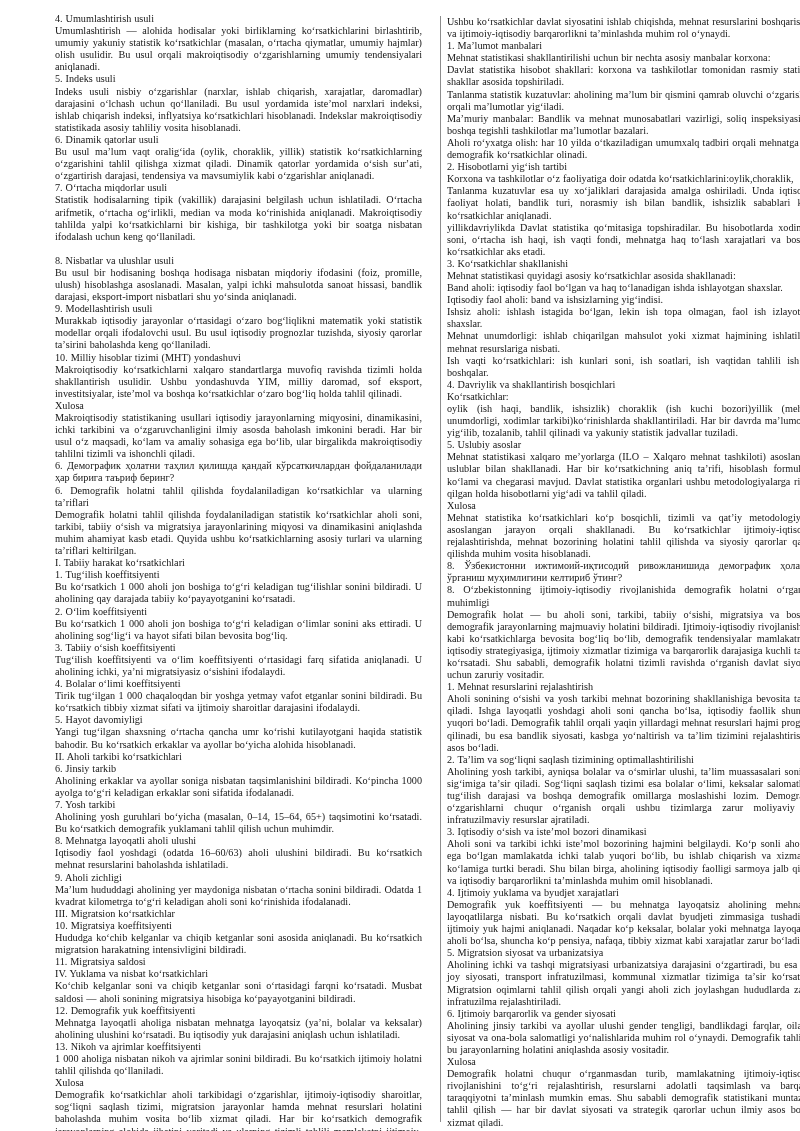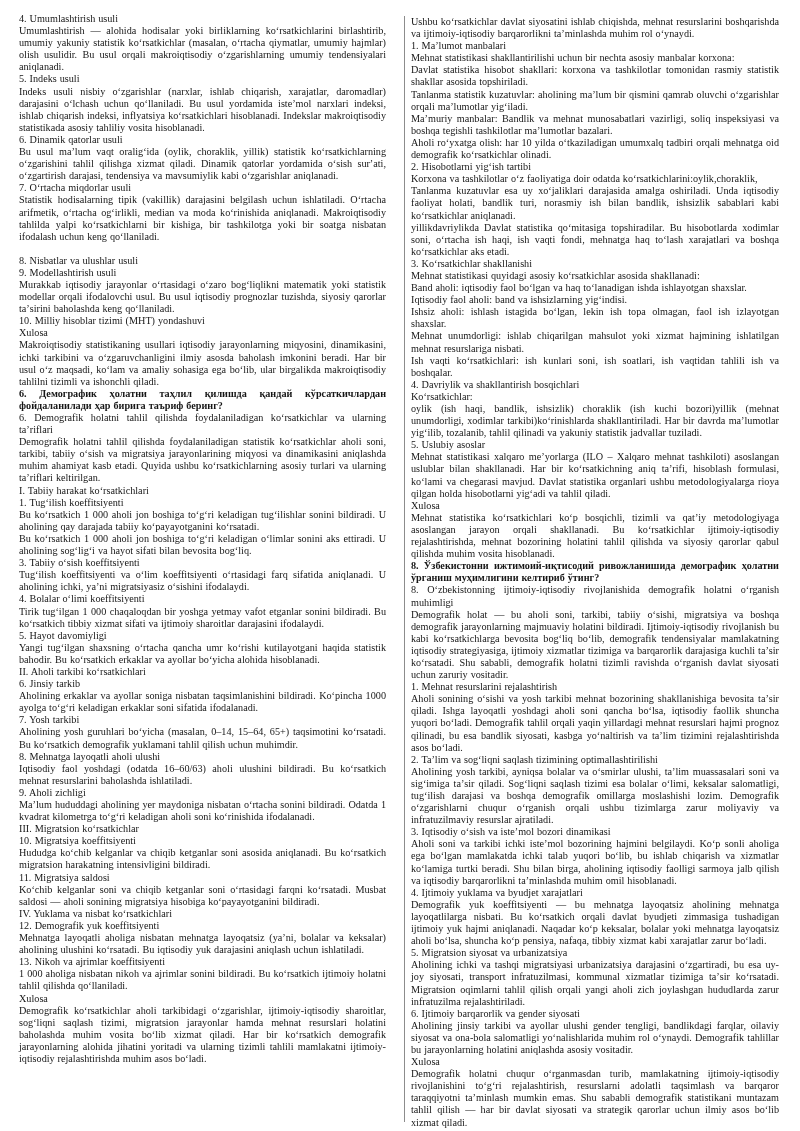--- a/index.html
+++ b/index.html
@@ -10,20 +10,21 @@
   body {
     width: 800px;
     height: 1131px;
     position: relative;
     overflow: hidden;
   }
   .page {
     position: absolute;
     inset: 0;
     background: #ffffff;
+    margin-left: 36px;
   }
   .col {
     position: absolute;
     top: 0;
   }
   .col-left {
     left: 19px;
     width: 367px;
     padding-top: 13px;
   }
@@ -43,73 +44,76 @@
   p.para {
     margin: 0;
     font-family: "Liberation Serif", "DejaVu Serif", serif;
     font-size: 10.2px;
     line-height: 12.1px;
     text-align: justify;
     color: #161616;
     word-spacing: 0.4px;
   }
   p.para.bold {
-    font-weight: bold;
+    font-weight: normal;
   }
   p.para.gap {
     margin-top: 12px;
   }
 </style>
 </head>
 <body>
 
 <div class="page">
   <div class="col col-left">
       <p class="para">4. Umumlashtirish usuli</p>
       <p class="para">Umumlashtirish — alohida hodisalar yoki birliklarning koʻrsatkichlarini birlashtirib, umumiy yakuniy statistik koʻrsatkichlar (masalan, oʻrtacha qiymatlar, umumiy hajmlar) olish usulidir. Bu usul orqali makroiqtisodiy oʻzgarishlarning umumiy tendensiyalari aniqlanadi.</p>
       <p class="para">5. Indeks usuli</p>
       <p class="para">Indeks usuli nisbiy oʻzgarishlar (narxlar, ishlab chiqarish, xarajatlar, daromadlar) darajasini oʻlchash uchun qoʻllaniladi. Bu usul yordamida isteʼmol narxlari indeksi, ishlab chiqarish indeksi, inflyatsiya koʻrsatkichlari hisoblanadi. Indekslar makroiqtisodiy statistikada asosiy tahliliy vosita hisoblanadi.</p>
       <p class="para">6. Dinamik qatorlar usuli</p>
       <p class="para">Bu usul maʼlum vaqt oraligʻida (oylik, choraklik, yillik) statistik koʻrsatkichlarning oʻzgarishini tahlil qilishga xizmat qiladi. Dinamik qatorlar yordamida oʻsish surʼati, oʻzgartirish darajasi, tendensiya va mavsumiylik kabi oʻzgarishlar aniqlanadi.</p>
       <p class="para">7. Oʻrtacha miqdorlar usuli</p>
       <p class="para">Statistik hodisalarning tipik (vakillik) darajasini belgilash uchun ishlatiladi. Oʻrtacha arifmetik, oʻrtacha ogʻirlikli, median va moda koʻrinishida aniqlanadi. Makroiqtisodiy tahlilda yalpi koʻrsatkichlarni bir kishiga, bir tashkilotga yoki bir soatga nisbatan ifodalash uchun keng qoʻllaniladi.</p>
       <p class="para gap">8. Nisbatlar va ulushlar usuli</p>
+      <p class="para">Bu usul bir hodisaning boshqa hodisaga nisbatan miqdoriy ifodasini (foiz, promille, ulush) hisoblashga asoslanadi. Masalan, yalpi ichki mahsulotda sanoat hissasi, bandlik darajasi, eksport-import nisbatlari shu yoʻsinda aniqlanadi.</p>
       <p class="para">9. Modellashtirish usuli</p>
       <p class="para">Murakkab iqtisodiy jarayonlar oʻrtasidagi oʻzaro bogʻliqlikni matematik yoki statistik modellar orqali ifodalovchi usul. Bu usul iqtisodiy prognozlar tuzishda, siyosiy qarorlar taʼsirini baholashda keng qoʻllaniladi.</p>
       <p class="para">10. Milliy hisoblar tizimi (MHT) yondashuvi</p>
+      <p class="para">Makroiqtisodiy koʻrsatkichlarni xalqaro standartlarga muvofiq ravishda tizimli holda shakllantirish usulidir. Ushbu yondashuvda YIM, milliy daromad, sof eksport, investitsiyalar, isteʼmol va boshqa koʻrsatkichlar oʻzaro bogʻliq holda tahlil qilinadi.</p>
       <p class="para">Xulosa</p>
       <p class="para">Makroiqtisodiy statistikaning usullari iqtisodiy jarayonlarning miqyosini, dinamikasini, ichki tarkibini va oʻzgaruvchanligini ilmiy asosda baholash imkonini beradi. Har bir usul oʻz maqsadi, koʻlam va amaliy sohasiga ega boʻlib, ular birgalikda makroiqtisodiy tahlilni tizimli va ishonchli qiladi.</p>
       <p class="para bold">6. Демографик ҳолатни таҳлил қилишда қандай кўрсаткичлардан фойдаланилади ҳар бирига таъриф беринг?</p>
       <p class="para">6. Demografik holatni tahlil qilishda foydalaniladigan koʻrsatkichlar va ularning taʼriflari</p>
       <p class="para">Demografik holatni tahlil qilishda foydalaniladigan statistik koʻrsatkichlar aholi soni, tarkibi, tabiiy oʻsish va migratsiya jarayonlarining miqyosi va dinamikasini aniqlashda muhim ahamiyat kasb etadi. Quyida ushbu koʻrsatkichlarning asosiy turlari va ularning taʼriflari keltirilgan.</p>
       <p class="para">I. Tabiiy harakat koʻrsatkichlari</p>
       <p class="para">1. Tugʻilish koeffitsiyenti</p>
       <p class="para">Bu koʻrsatkich 1 000 aholi jon boshiga toʻgʻri keladigan tugʻilishlar sonini bildiradi. U aholining qay darajada tabiiy koʻpayayotganini koʻrsatadi.</p>
+      <p class="para">2. Oʻlim koeffitsiyenti</p>
       <p class="para">Bu koʻrsatkich 1 000 aholi jon boshiga toʻgʻri keladigan oʻlimlar sonini aks ettiradi. U aholining sogʻligʻi va hayot sifati bilan bevosita bogʻliq.</p>
       <p class="para">3. Tabiiy oʻsish koeffitsiyenti</p>
       <p class="para">Tugʻilish koeffitsiyenti va oʻlim koeffitsiyenti oʻrtasidagi farq sifatida aniqlanadi. U aholining ichki, yaʼni migratsiyasiz oʻsishini ifodalaydi.</p>
       <p class="para">4. Bolalar oʻlimi koeffitsiyenti</p>
       <p class="para">Tirik tugʻilgan 1 000 chaqaloqdan bir yoshga yetmay vafot etganlar sonini bildiradi. Bu koʻrsatkich tibbiy xizmat sifati va ijtimoiy sharoitlar darajasini ifodalaydi.</p>
       <p class="para">5. Hayot davomiyligi</p>
       <p class="para">Yangi tugʻilgan shaxsning oʻrtacha qancha umr koʻrishi kutilayotgani haqida statistik bahodir. Bu koʻrsatkich erkaklar va ayollar boʻyicha alohida hisoblanadi.</p>
       <p class="para">II. Aholi tarkibi koʻrsatkichlari</p>
       <p class="para">6. Jinsiy tarkib</p>
       <p class="para">Aholining erkaklar va ayollar soniga nisbatan taqsimlanishini bildiradi. Koʻpincha 1000 ayolga toʻgʻri keladigan erkaklar soni sifatida ifodalanadi.</p>
       <p class="para">7. Yosh tarkibi</p>
       <p class="para">Aholining yosh guruhlari boʻyicha (masalan, 0–14, 15–64, 65+) taqsimotini koʻrsatadi. Bu koʻrsatkich demografik yuklamani tahlil qilish uchun muhimdir.</p>
       <p class="para">8. Mehnatga layoqatli aholi ulushi</p>
       <p class="para">Iqtisodiy faol yoshdagi (odatda 16–60/63) aholi ulushini bildiradi. Bu koʻrsatkich mehnat resurslarini baholashda ishlatiladi.</p>
       <p class="para">9. Aholi zichligi</p>
       <p class="para">Maʼlum hududdagi aholining yer maydoniga nisbatan oʻrtacha sonini bildiradi. Odatda 1 kvadrat kilometrga toʻgʻri keladigan aholi soni koʻrinishida ifodalanadi.</p>
       <p class="para">III. Migratsion koʻrsatkichlar</p>
       <p class="para">10. Migratsiya koeffitsiyenti</p>
       <p class="para">Hududga koʻchib kelganlar va chiqib ketganlar soni asosida aniqlanadi. Bu koʻrsatkich migratsion harakatning intensivligini bildiradi.</p>
       <p class="para">11. Migratsiya saldosi</p>
+      <p class="para">IV. Yuklama va nisbat koʻrsatkichlari</p>
       <p class="para">Koʻchib kelganlar soni va chiqib ketganlar soni oʻrtasidagi farqni koʻrsatadi. Musbat saldosi — aholi sonining migratsiya hisobiga koʻpayayotganini bildiradi.</p>
-      <p class="para">IV. Yuklama va nisbat koʻrsatkichlari</p>
       <p class="para">12. Demografik yuk koeffitsiyenti</p>
       <p class="para">Mehnatga layoqatli aholiga nisbatan mehnatga layoqatsiz (yaʼni, bolalar va keksalar) aholining ulushini koʻrsatadi. Bu iqtisodiy yuk darajasini aniqlash uchun ishlatiladi.</p>
       <p class="para">13. Nikoh va ajrimlar koeffitsiyenti</p>
       <p class="para">1 000 aholiga nisbatan nikoh va ajrimlar sonini bildiradi. Bu koʻrsatkich ijtimoiy holatni tahlil qilishda qoʻllaniladi.</p>
       <p class="para">Xulosa</p>
       <p class="para">Demografik koʻrsatkichlar aholi tarkibidagi oʻzgarishlar, ijtimoiy-iqtisodiy sharoitlar, sogʻliqni saqlash tizimi, migratsion jarayonlar hamda mehnat resurslari holatini baholashda muhim vosita boʻlib xizmat qiladi. Har bir koʻrsatkich demografik jarayonlarning alohida jihatini yoritadi va ularning tizimli tahlili mamlakatni ijtimoiy-iqtisodiy rejalashtirishda muhim asos boʻladi.</p>
     </div>
   <div class="col-divider"></div>
   <div class="col col-right">
       <p class="para">Ushbu koʻrsatkichlar davlat siyosatini ishlab chiqishda, mehnat resurslarini boshqarishda va ijtimoiy-iqtisodiy barqarorlikni taʼminlashda muhim rol oʻynaydi.</p>

